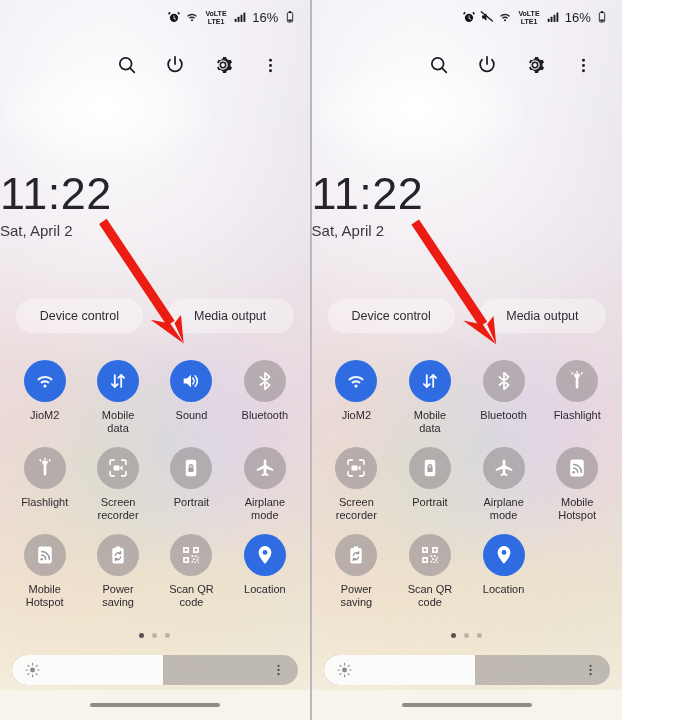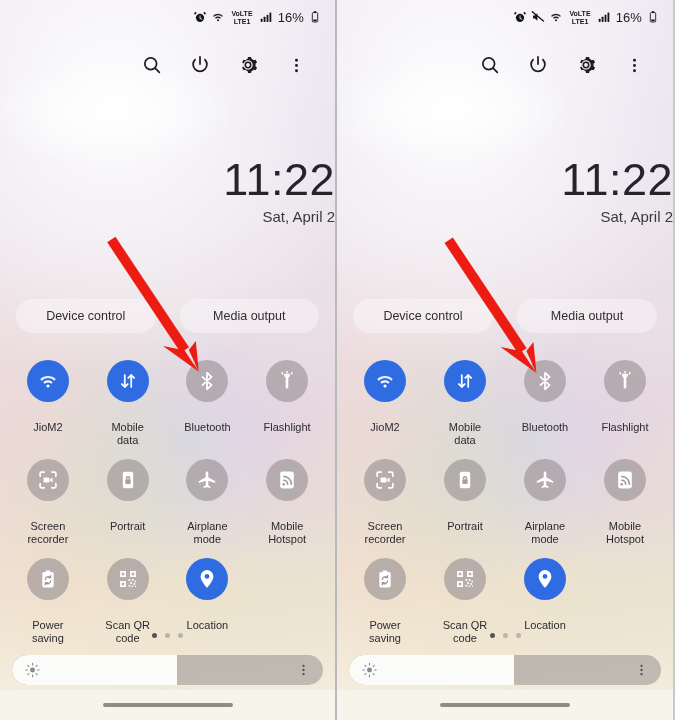--- a/index.html
+++ b/index.html
@@ -4,21 +4,21 @@
 <style>
   * { box-sizing: border-box; margin: 0; padding: 0; }
   html, body {
     width: 675px; height: 720px;
     background: #ffffff;
     font-family: "Liberation Sans", sans-serif;
     overflow: hidden;
   }
   .stage {
     position: relative;
-    width: 675px; height: 720px;
+    width: 622px; height: 720px;
     display: flex;
     background: #c9c9cc;
   }
   .panel {
     position: relative;
     width: 337px;
     height: 720px;
     overflow: hidden;
     background: #e9e4ec;
   }
@@ -79,22 +79,22 @@
     padding-right: 26px;
   }
   .hdr-btn {
     width: 26px; height: 26px;
     display: flex; align-items: center; justify-content: center;
     cursor: pointer;
   }
 
   
   .clock-wrap {
-    position: absolute; top: 156px; left: 0; right: 0;
-    text-align: right;
+    position: absolute; top: 170px; left: 0; right: 0;
+    text-align: left;
   }
   .clock-time {
     font-size: 45px; font-weight: 300; color: #26242a;
     letter-spacing: 0.5px; line-height: 1.05;
     font-family: "Liberation Sans", sans-serif;
   }
   .clock-date {
     margin-top: 5px;
     font-size: 15px; font-weight: 400; color: #3a383e;
     font-family: "Liberation Sans", sans-serif;
@@ -127,21 +127,21 @@
     display: flex; flex-direction: column; align-items: center;
     cursor: pointer;
   }
   .tile-ico {
     width: 42px; height: 42px; border-radius: 50%;
     display: flex; align-items: center; justify-content: center;
     background: rgba(151,143,147,0.62);
   }
   .tile-ico.on { background: #2f6ce2; }
   .tile-label {
-    margin-top: 19px;
+    margin-top: 7px;
     font-size: 11px; line-height: 13px; color: #2c2a30;
     text-align: center;
     font-family: "Liberation Sans", sans-serif;
     max-width: 72px;
   }
 
   
   .dots {
     position: absolute; top: 633px; left: 0; right: 0;
     display: flex; justify-content: center; gap: 8px;
@@ -299,20 +299,32 @@
               <svg width="22" height="22" viewBox="0 0 24 24" fill="none" stroke="#ffffff" stroke-width="1.9" stroke-linecap="round" stroke-linejoin="round">
         <path d="M8.5 5.5v13"></path>
                 <path d="M5.3 15.3l3.2 3.2 3.2-3.2"></path>
         <path d="M15.5 18.5v-13"></path>
                 <path d="M12.3 8.7l3.2-3.2 3.2 3.2"></path>
       </svg>
             </span>
           </div>
           <div class="tile-label" style="white-space: pre-line;">Mobile
 data</div>
+        </div>
+        <div class="tile">
+          <div class="tile-ico on">
+            <span style="display: flex; align-items: center; justify-content: center; line-height: 0;">
+              <svg width="22" height="22" viewBox="0 0 24 24" fill="#ffffff">
+        <path d="M4 9.3v5.4h3.4L12 18.9V5.1L7.4 9.3H4z"></path>
+        <path d="M14.6 8.3a.85.85 0 0 0-1.2 1.2 3.6 3.6 0 0 1 0 5 .85.85 0 0 0 1.2 1.2 5.3 5.3 0 0 0 0-7.4z"></path>
+        <path d="M17.1 5.7a.85.85 0 0 0-1.2 1.2 7.2 7.2 0 0 1 0 10.2.85.85 0 0 0 1.2 1.2 8.9 8.9 0 0 0 0-12.6z"></path>
+      </svg>
+            </span>
+          </div>
+          <div class="tile-label" style="white-space: pre-line;">Sound</div>
         </div>
         <div class="tile">
           <div class="tile-ico">
             <span style="display: flex; align-items: center; justify-content: center; line-height: 0;">
               <svg width="22" height="22" viewBox="0 0 24 24" fill="none" stroke="#ffffff" stroke-width="1.9" stroke-linecap="round" stroke-linejoin="round">
         <path d="M7 7.6l10 8.8L12 21V3l5 4.6L7 16.4"></path>
       </svg>
             </span>
           </div>
           <div class="tile-label" style="white-space: pre-line;">Bluetooth</div>

